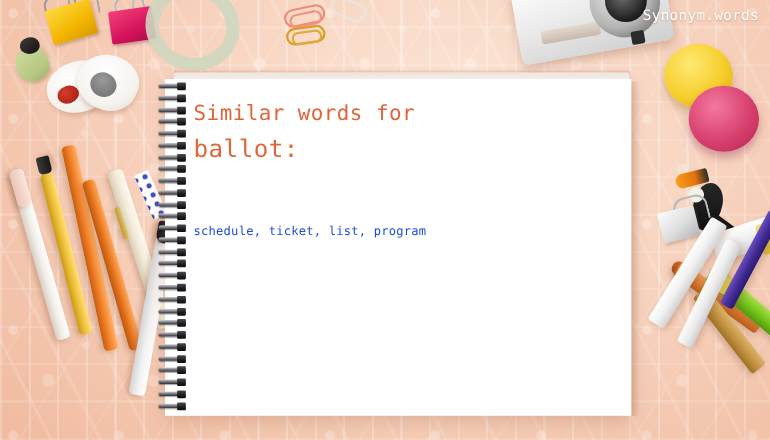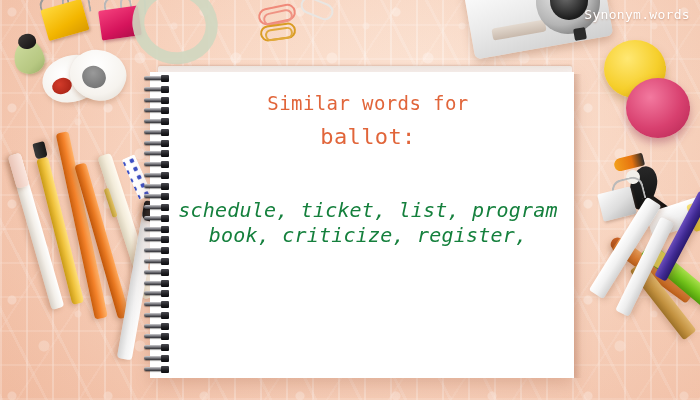--- a/index.html
+++ b/index.html
@@ -109,44 +109,43 @@
     border-radius: 1px;
     background: linear-gradient(180deg, #4a4a50 0%, #1d1d21 60%, #0c0c0f 100%);
   }
 
   
   .page-text {
     position: absolute;
     left: 176px;
     top: 90px;
     width: 384px;
-    text-align: center;
+    text-align: left;
   }
   .title-line1 {
     color: #e1653a;
     font-size: 19px;
     letter-spacing: .4px;
     line-height: 26px;
     white-space: nowrap;
   }
   .title-line2 {
     color: #e1653a;
     font-size: 22px;
     letter-spacing: .4px;
     line-height: 30px;
     margin-top: 6px;
     white-space: nowrap;
   }
   .word-block {
     margin-top: 46px;
-    color: #15803d;
-    font-size: 20px;
+    color: #1d4ed8;
+    font-size: 11px;
     line-height: 25px;
     letter-spacing: .2px;
-    font-style: italic;
   }
   .word-row { white-space: nowrap; }
 
   
   .watermark {
     position: absolute;
     right: 10px;
     top: 7px;
     color: #ffffff;
     font-size: 13px;
@@ -512,19 +511,18 @@
     <div class="ring"></div>
     <div class="ring"></div>
     <div class="ring"></div>
   </div>
 
   <div class="page-text">
     <div class="title-line1">Similar words for</div>
     <div class="title-line2">ballot:</div>
     <div class="word-block">
       <div class="word-row">schedule, ticket, list, program</div>
-      <div class="word-row">book, criticize, register,</div>
     </div>
   </div>
 
   <div class="watermark">Synonym.words</div>
 
 </div>
 
 </body></html>

